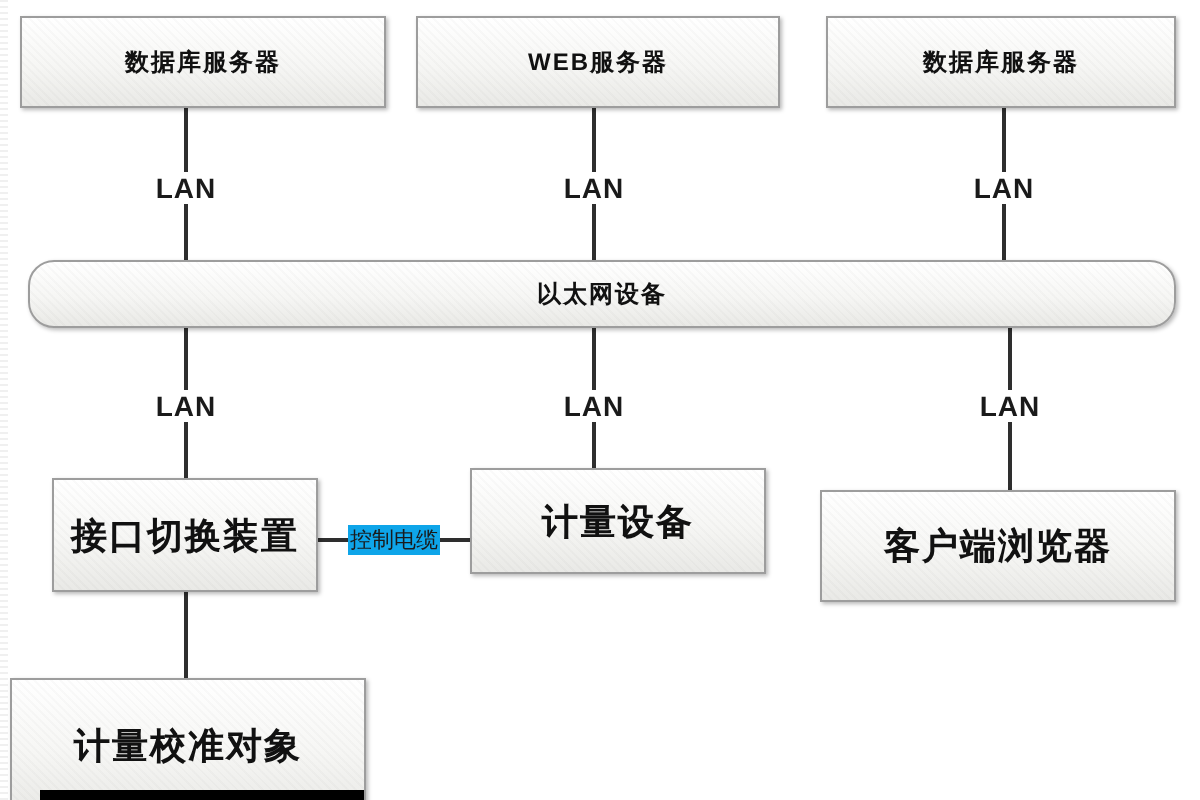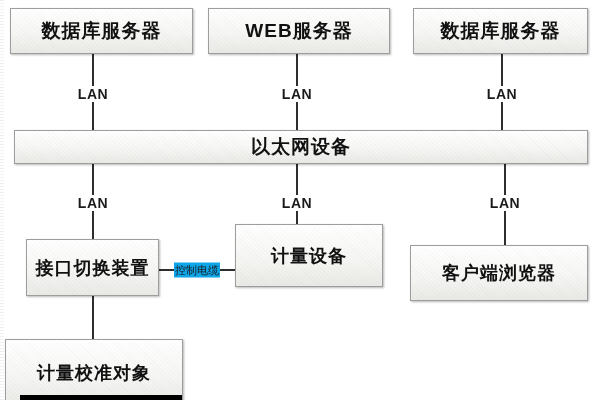--- a/index.html
+++ b/index.html
@@ -26,21 +26,21 @@
       repeating-linear-gradient(45deg, rgba(0,0,0,0.02) 0 1px, transparent 1px 3px),
       linear-gradient(180deg, #ffffff 0%, #f6f6f4 55%, #e9e9e6 100%);
     box-shadow: 1px 1px 2px rgba(0,0,0,0.28);
     display: flex;
     align-items: center;
     justify-content: center;
     font-weight: bold;
     letter-spacing: 1px;
     white-space: nowrap;
   }
-  .fs16 { font-size: 19px; }
+  .fs16 { font-size: 12px; }
   .fs18 { font-size: 18px; }
   .vline {
     position: absolute;
     width: 2px;
     background: #2e2e2e;
   }
   .hline {
     position: absolute;
     height: 2px;
     background: #2e2e2e;
@@ -100,28 +100,28 @@
   <div class="node fs16" style="left:10px;  top:8px; width:183px; height:46px;">
     <span>数据库服务器</span>
   </div>
   <div class="node fs16" style="left:208px; top:8px; width:182px; height:46px;">
     <span>WEB服务器</span>
   </div>
   <div class="node fs16" style="left:413px; top:8px; width:175px; height:46px;">
     <span>数据库服务器</span>
   </div>
 
-  <div class="node fs16" style="left:14px; top:130px; width:574px; height:34px;">
+  <div class="node fs16" style="left:14px; top:130px; width:574px; height:34px;border-radius:13px;">
     <span>以太网设备</span>
   </div>
 
   <div class="node fs18" style="left:26px;  top:239px; width:133px; height:57px;">
     <span>接口切换装置</span>
   </div>
-  <div class="node fs18" style="left:235px; top:224px; width:148px; height:63px;">
+  <div class="node fs18" style="left:235px; top:234px; width:148px; height:53px;">
     <span>计量设备</span>
   </div>
   <div class="node fs18" style="left:410px; top:245px; width:178px; height:56px;">
     <span>客户端浏览器</span>
   </div>
 
   <div class="node fs18" style="left:5px; top:339px; width:178px; height:68px;">
     <span>计量校准对象</span>
   </div>
 

